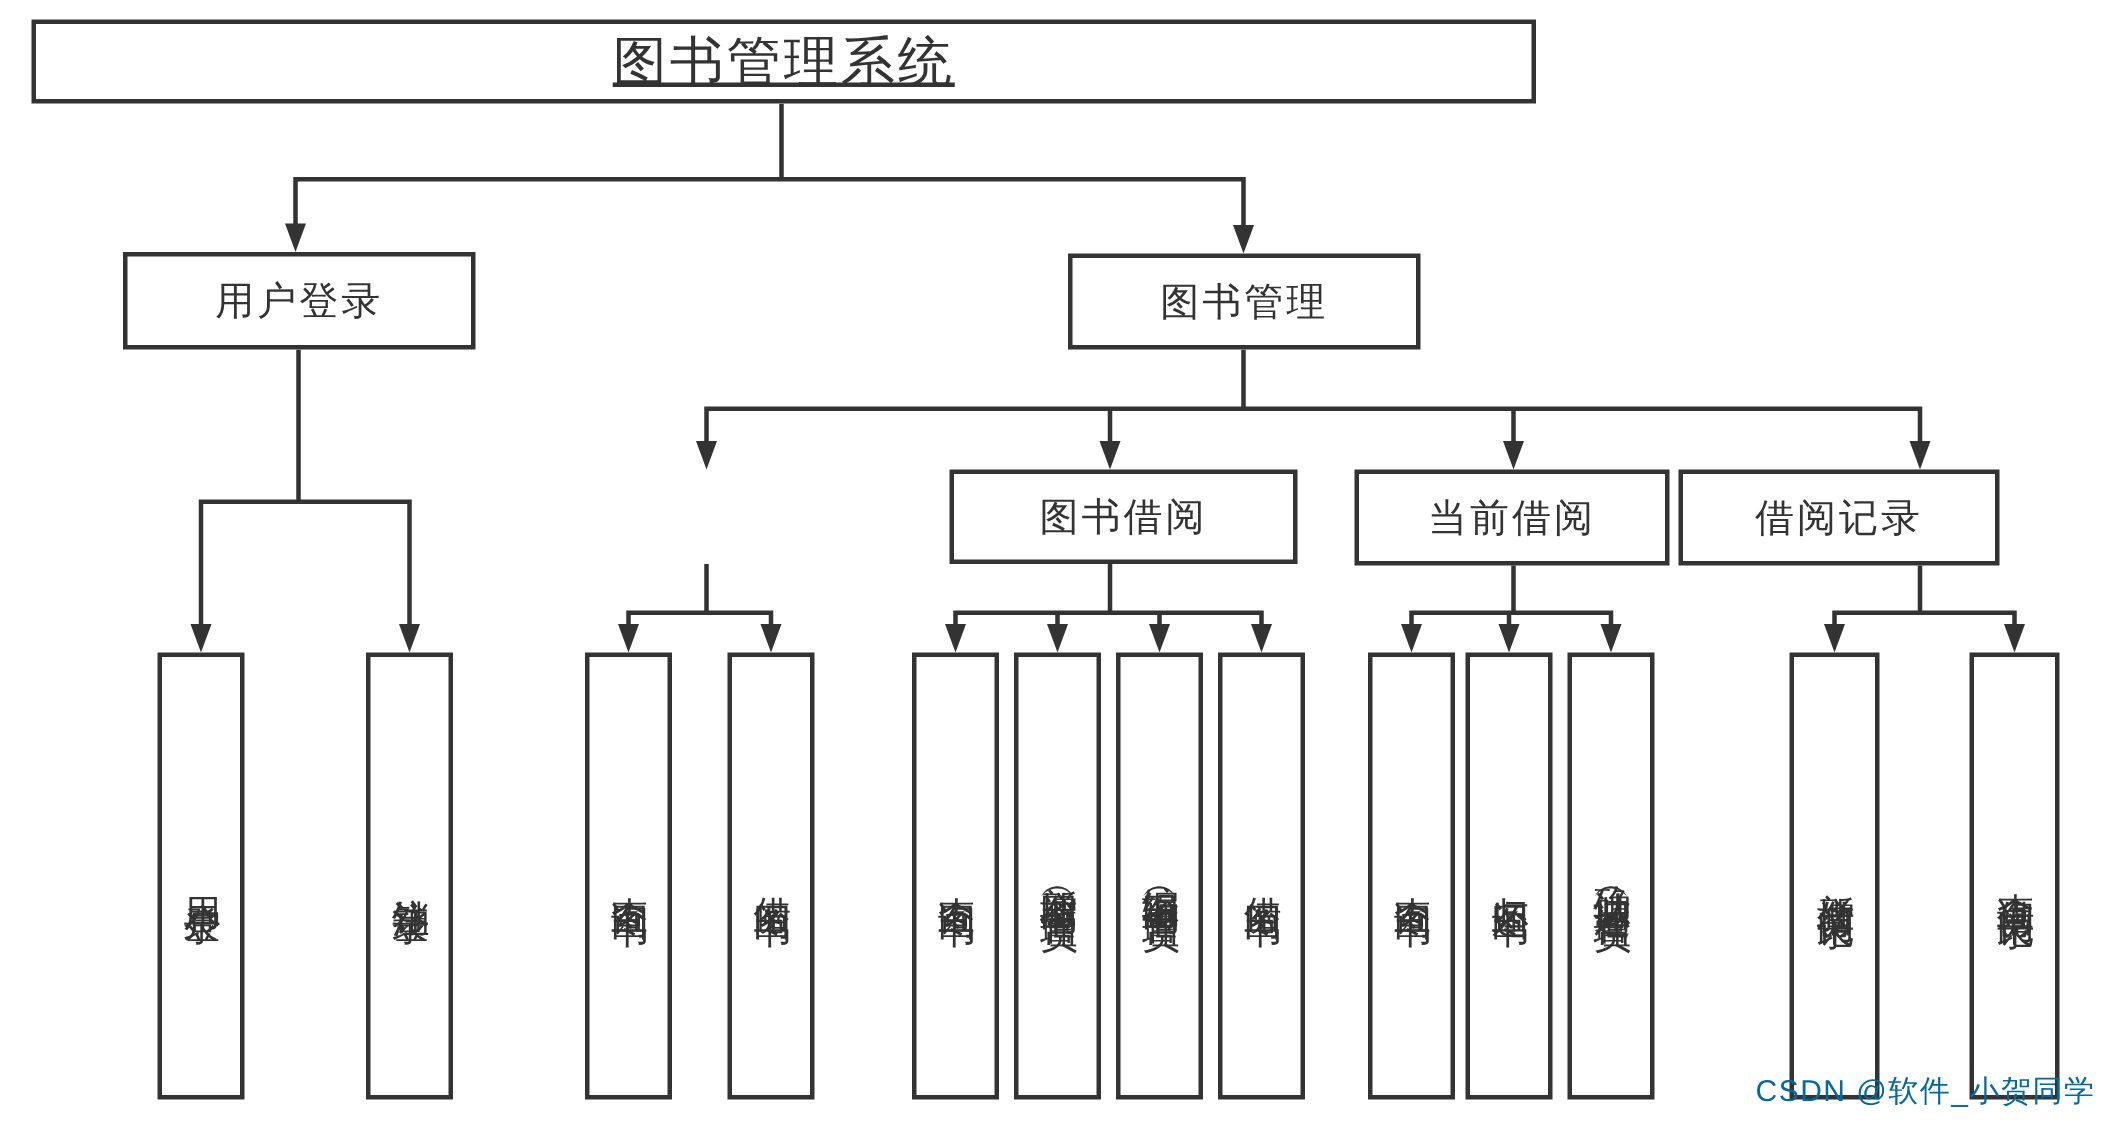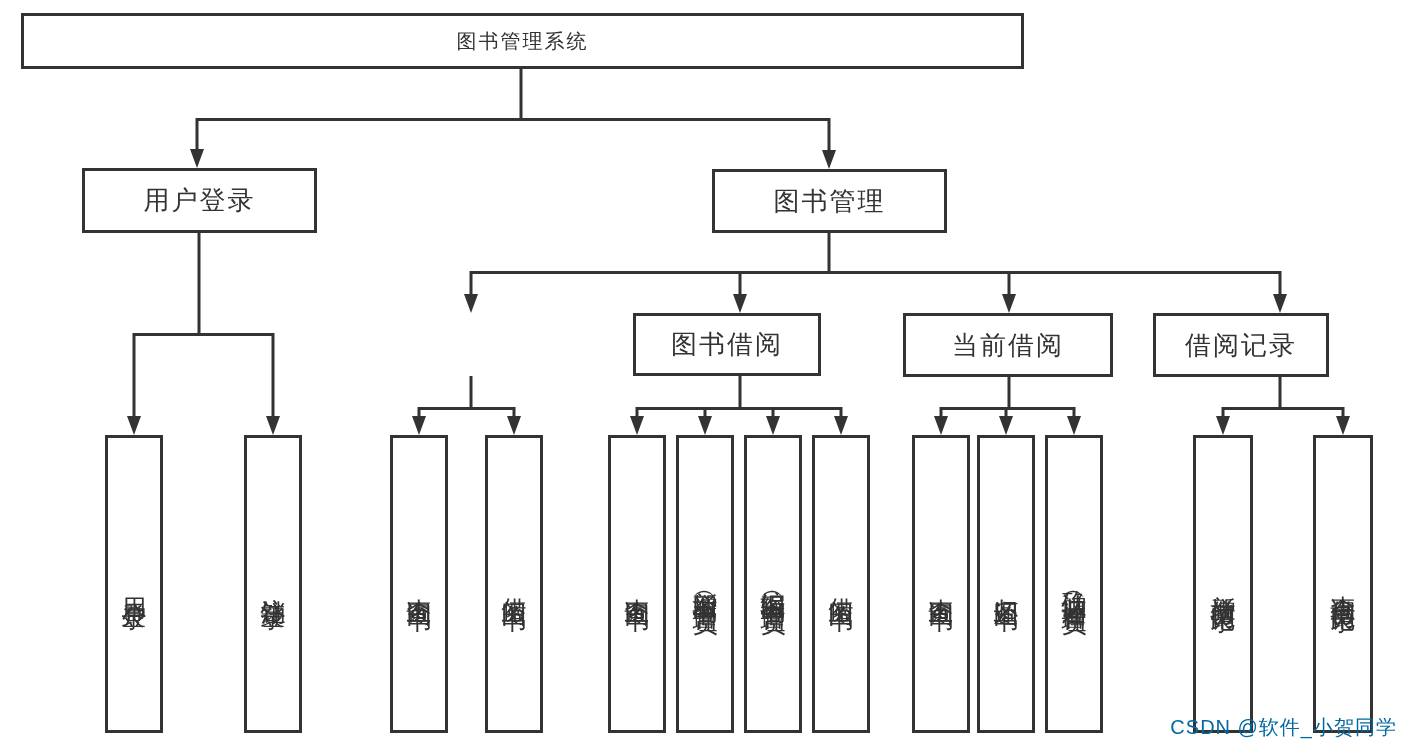--- a/index.html
+++ b/index.html
@@ -7,21 +7,21 @@
     position:relative;width:1405px;height:747px;background:#ffffff;
     font-family:"Liberation Sans","DejaVu Sans",sans-serif;color:#333;
     overflow:hidden;
   }
   .connectors{position:absolute;left:0;top:0;pointer-events:none;}
   .node{
     position:absolute;box-sizing:border-box;border:3px solid #333;background:#fff;
     display:flex;align-items:center;justify-content:center;text-align:center;
   }
   .node .lbl{display:block;letter-spacing:2px;white-space:nowrap;}
-  .lv-root .lbl{font-size:20px;}
+  .lv-root .lbl{font-size:36px;text-decoration:underline;}
   .lv-branch .lbl{font-size:26px;}
   .leaf .lbl{
     writing-mode:vertical-rl;text-orientation:mixed;
     font-size:25px;letter-spacing:3px;line-height:1.15;white-space:normal;
   }
   .watermark{
     position:absolute;right:8px;bottom:6px;
     font-size:20px;color:#0369a1;letter-spacing:1px;white-space:nowrap;
   }
 </style>
@@ -57,27 +57,27 @@
     <span class="lbl">图书管理系统</span>
   </div>
 
   <div class="node lv-branch" style="left:82px;top:168px;width:235px;height:65px">
     <span class="lbl">用户登录</span>
   </div>
   <div class="node lv-branch" style="left:712px;top:169px;width:235px;height:64px">
     <span class="lbl">图书管理</span>
   </div>
 
-  <div class="node lv-branch" style="left:633px;top:313px;width:188px;height:63px">
+  <div class="node lv-branch" style="left:633px;top:313px;width:232px;height:63px">
     <span class="lbl">图书借阅</span>
   </div>
   <div class="node lv-branch" style="left:903px;top:313px;width:210px;height:64px">
     <span class="lbl">当前借阅</span>
   </div>
-  <div class="node lv-branch" style="left:1153px;top:313px;width:176px;height:64px">
+  <div class="node lv-branch" style="left:1119px;top:313px;width:214px;height:64px">
     <span class="lbl">借阅记录</span>
   </div>
 
   <div class="node leaf" style="left:105px;top:435px;width:58px;height:298px">
     <span class="lbl">用户登录</span>
   </div>
   <div class="node leaf" style="left:244px;top:435px;width:58px;height:298px">
     <span class="lbl">注销登录</span>
   </div>
 

